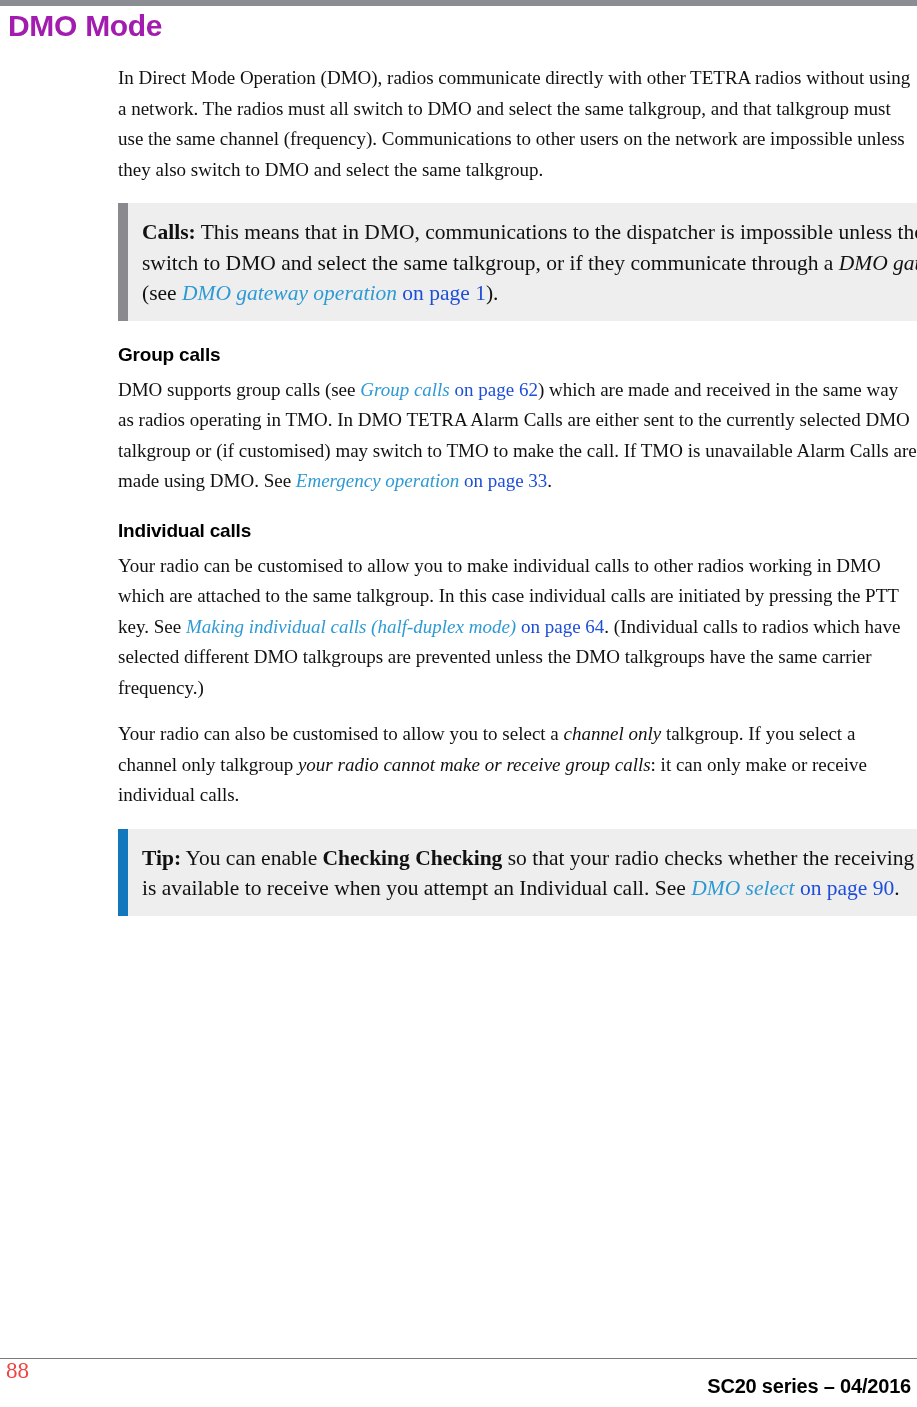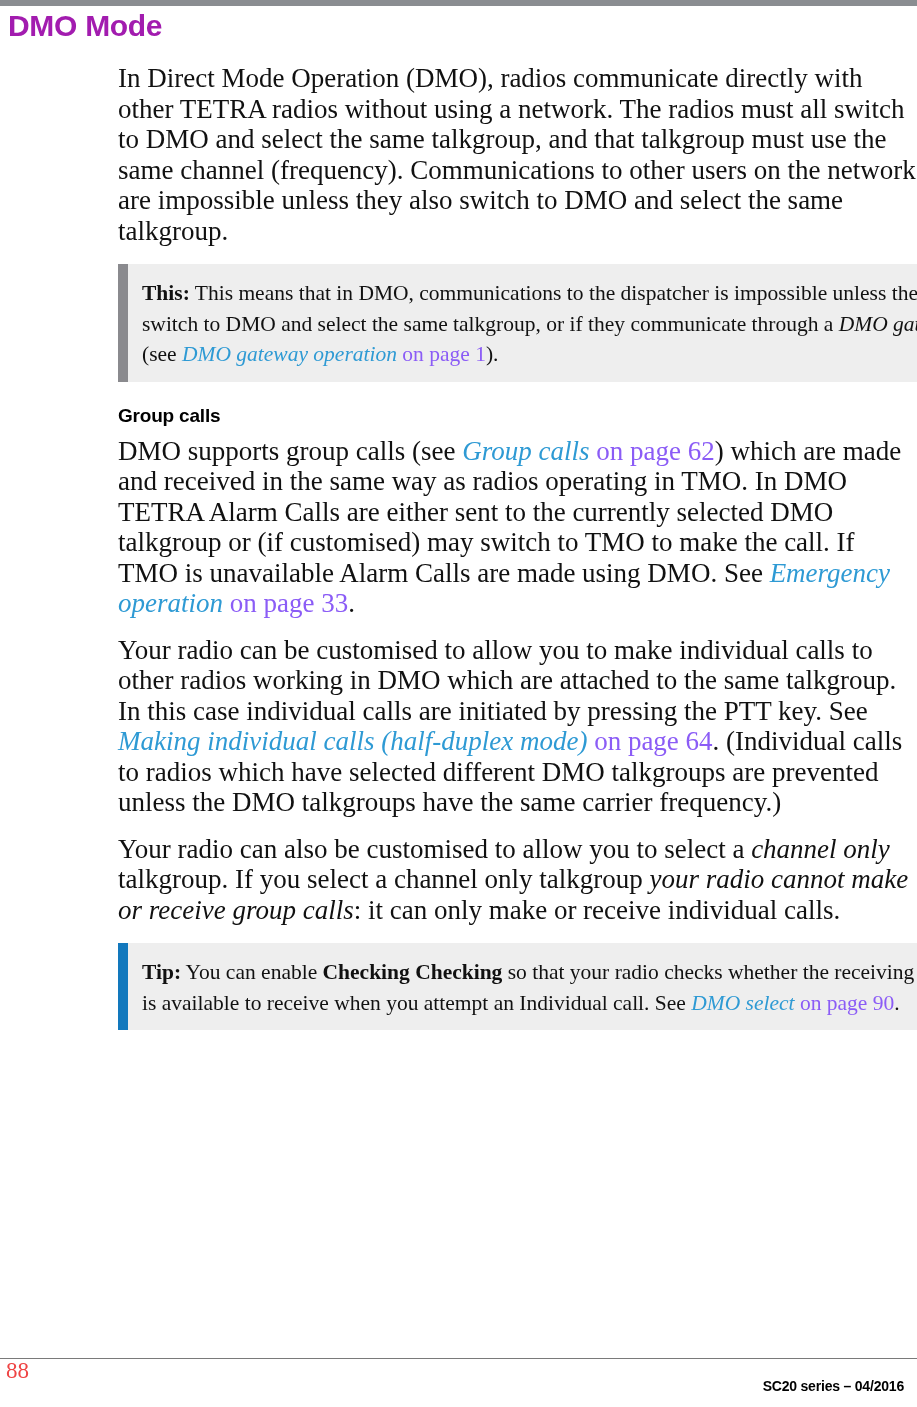--- a/index.html
+++ b/index.html
@@ -43,21 +43,21 @@
   .content {
     position: absolute;
     top: 63px;
     left: 118px;
     width: 799px;
   }
 
   p.body {
     margin: 0 0 16px 0;
     font-family: "Liberation Serif", serif;
-    font-size: 27px;
+    font-size: 19px;
     line-height: 30.5px;
     color: #111111;
     text-align: left;
   }
 
   h2.section {
     font-family: "Liberation Sans", sans-serif;
     font-weight: bold;
     font-size: 19px;
     line-height: 24px;
@@ -90,21 +90,21 @@
     font-family: "Liberation Serif", serif;
     font-size: 21.5px;
     line-height: 30.5px;
     color: #111111;
   }
   .admon .lead { font-weight: bold; }
 
   
   .it  { font-style: italic; }
   .bd  { font-weight: bold; }
-  .xref      { color: #8b5cf6; }
+  .xref      { color: #1d4ed8; }
   .xref-it   { color: #2e9ad4; font-style: italic; margin-top: 33px; }
 
   
   .footer-rule {
     position: absolute;
     left: 0;
     bottom: 48px;
     width: 917px;
     height: 1px;
     background: #7a7a7a;
@@ -113,52 +113,53 @@
     position: absolute;
     left: 6px;
     bottom: 22px;
     font-family: "Liberation Serif", serif;
     font-size: 23px;
     line-height: 28px;
     color: #ef4444;
   }
   .footer-meta {
     position: absolute;
-    right: 13px;
+    right: 6px;
     bottom: 11px;
     font-family: "Liberation Sans", sans-serif;
     font-weight: bold;
-    font-size: 14px;
+    font-size: 20px;
     line-height: 20px;
     letter-spacing: -0.2px;
     color: #000000;
   }
 </style>
 </head>
 <body>
 
 <div class="top-bar"></div>
 
 <div class="page-title">DMO Mode</div>
 
 <div class="content">
 
   <p class="body">
     <span>In Direct Mode Operation (DMO), radios communicate directly with other TETRA radios without using a network. The radios must all switch to DMO and select the same talkgroup, and that talkgroup must use the same channel (frequency). Communications to other users on the network are impossible unless they also switch to DMO and select the same talkgroup.</span>
   </p>
 
   <div class="admon note">
     <span class="bar"></span>
-    <p><span class="lead">This:</span><span>  This means that in DMO, communications to the dispatcher is impossible unless they also switch to DMO and select the same talkgroup, or if they communicate through a </span><span class="it">DMO gateway</span><span> (see </span><span class="xref-it">DMO gateway operation</span><span class="xref"> on page 1</span><span>).</span></p>
+    <p><span class="lead">Calls:</span><span>  This means that in DMO, communications to the dispatcher is impossible unless they also switch to DMO and select the same talkgroup, or if they communicate through a </span><span class="it">DMO gateway</span><span> (see </span><span class="xref-it">DMO gateway operation</span><span class="xref"> on page 1</span><span>).</span></p>
   </div>
 
   <h2 class="section">Group calls</h2>
 
   <p class="body"><span>DMO supports group calls (see </span><span class="xref-it">Group calls</span><span class="xref"> on page 62</span><span>) which are made and received in the same way as radios operating in TMO. In DMO TETRA Alarm Calls are either sent to the currently selected DMO talkgroup or (if customised) may switch to TMO to make the call. If TMO is unavailable Alarm Calls are made using DMO. See </span><span class="xref-it">Emergency operation</span><span class="xref"> on page 33</span><span>.</span></p>
 
+  <h2 class="section">Individual calls</h2>
 
   <p class="body"><span>Your radio can be customised to allow you to make individual calls to other radios working in DMO which are attached to the same talkgroup. In this case individual calls are initiated by pressing the PTT key. See </span><span class="xref-it">Making individual calls (half-duplex mode) </span><span class="xref"> on page 64</span><span>. (Individual calls to radios which have selected different DMO talkgroups are prevented unless the DMO talkgroups have the same carrier frequency.)</span></p>
 
   <p class="body"><span>Your radio can also be customised to allow you to select a </span><span class="it">channel only</span><span> talkgroup. If you select a channel only talkgroup </span><span class="it">your radio cannot make or receive group calls</span><span>: it can only make or receive individual calls.</span></p>
 
   <div class="admon tip">
     <span class="bar"></span>
     <p><span class="lead">Tip:</span><span>  You can enable </span><span class="bd">Checking Checking</span><span> so that your radio checks whether the receiving radio is available to receive when you attempt an Individual call. See </span><span class="xref-it">DMO select</span><span class="xref"> on page 90</span><span>.</span></p>
   </div>
 

